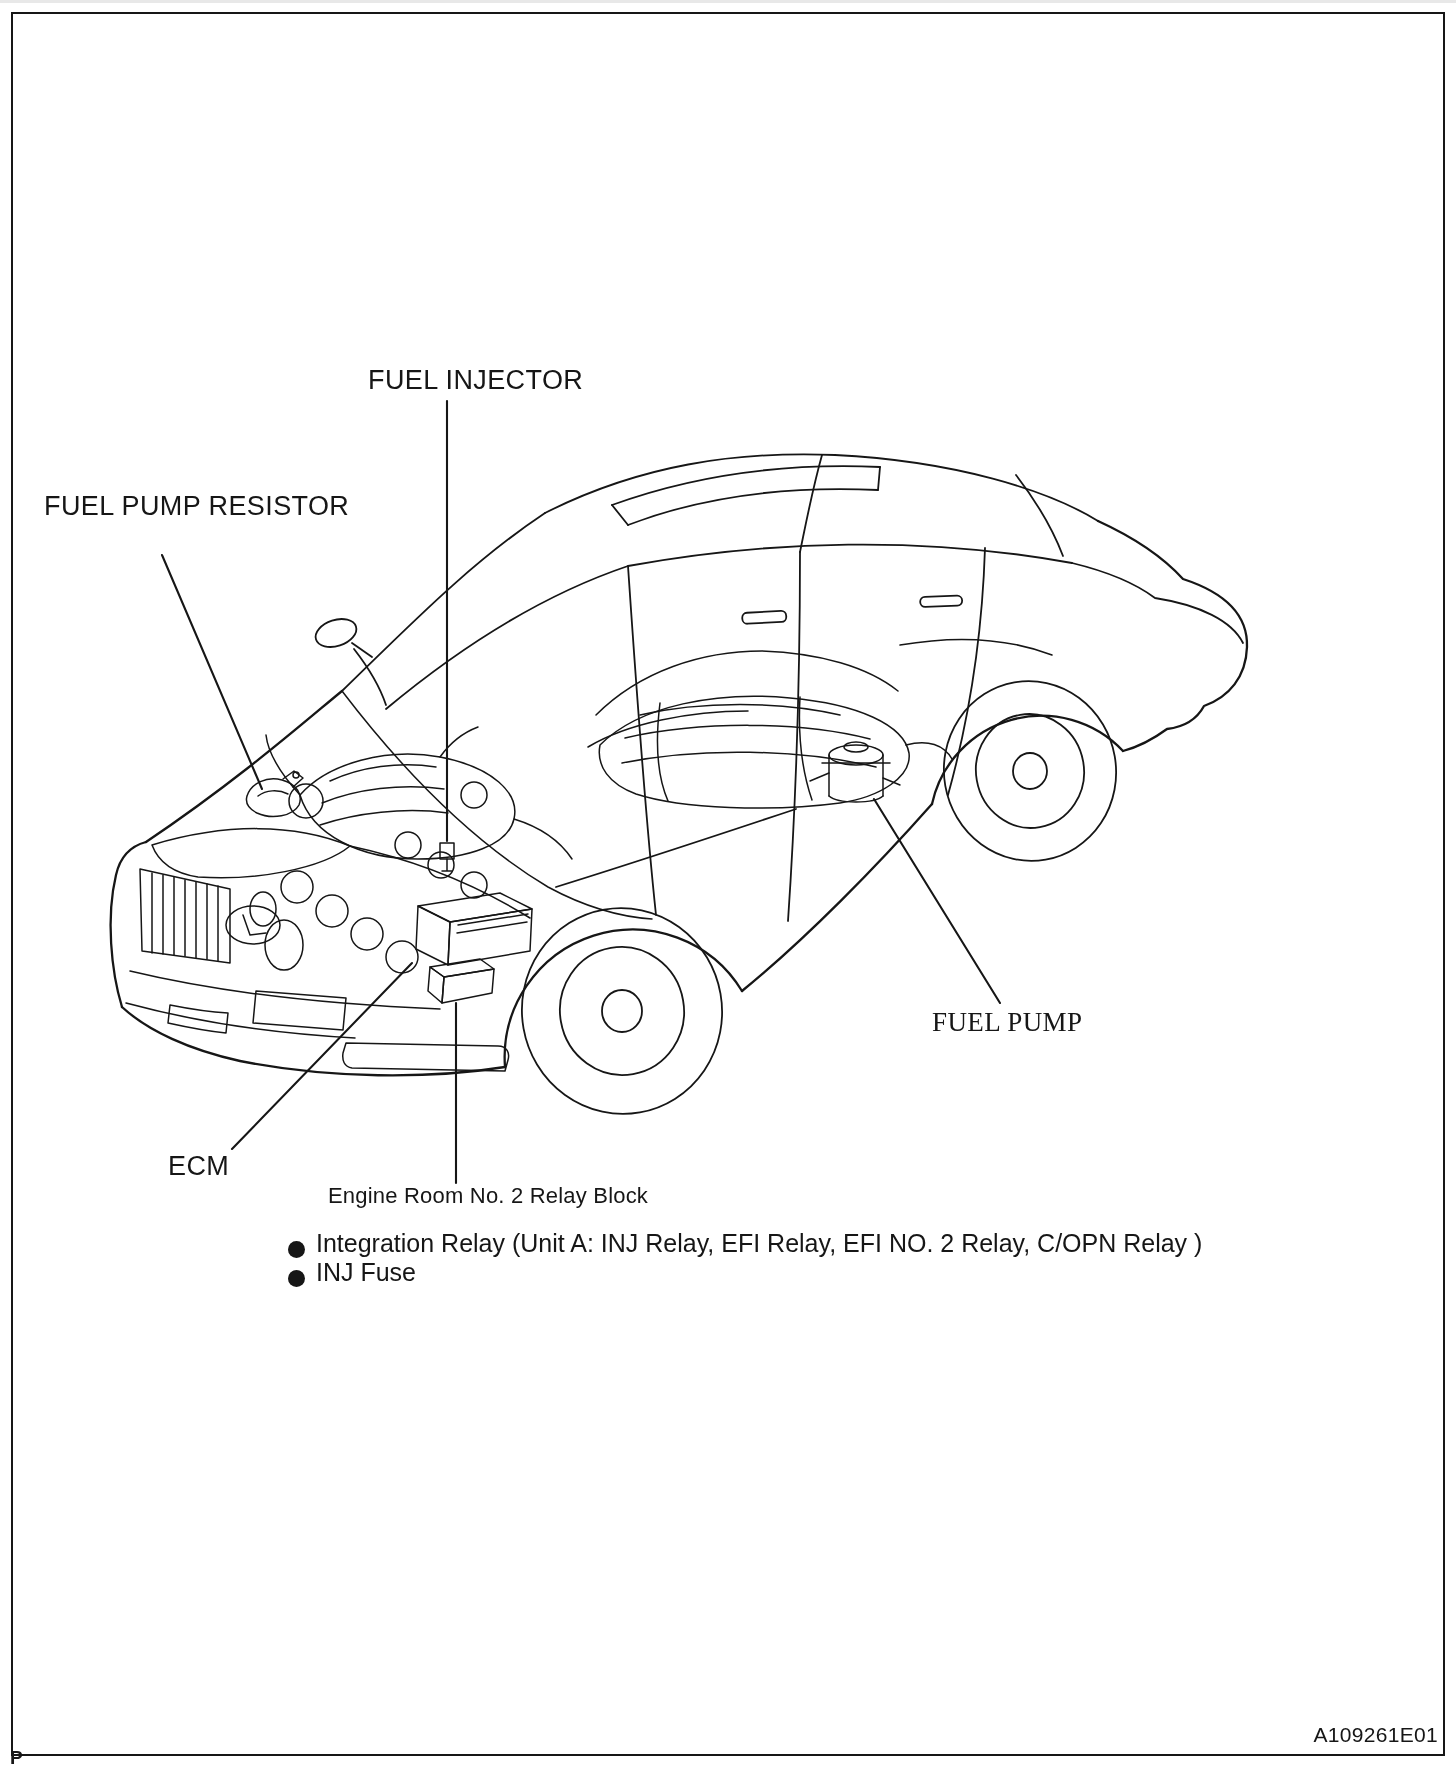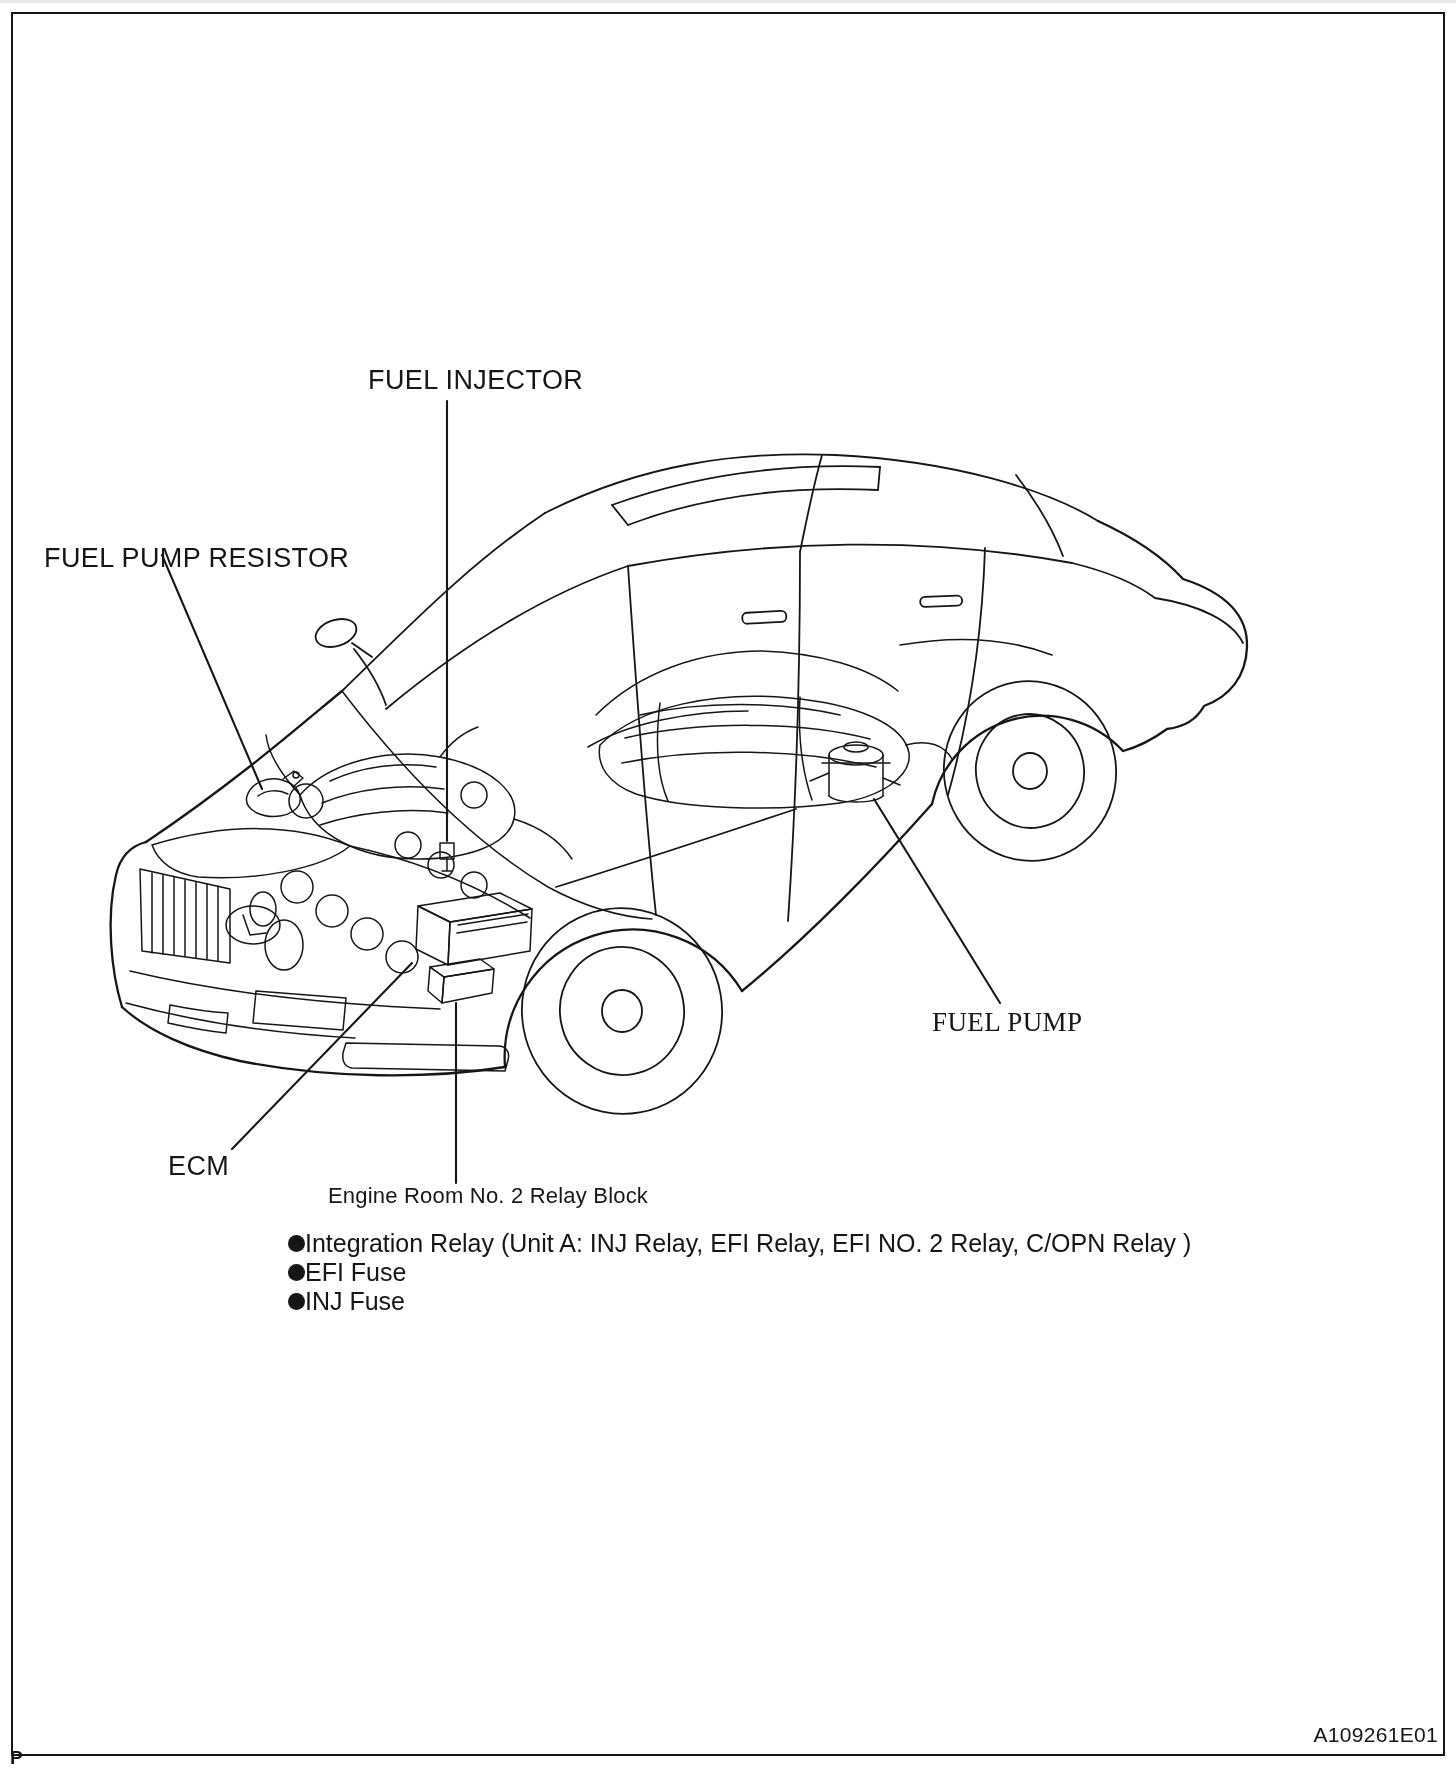--- a/index.html
+++ b/index.html
@@ -19,21 +19,21 @@
   }
   .diagram .body-line path { stroke-width:2.3; }
   .diagram .leaders path { stroke-width:2.1; }
   .diagram .fine path, .diagram .fine circle, .diagram .fine ellipse, .diagram .fine rect { stroke-width:1.5; }
   .lbl {
     position:absolute; white-space:nowrap; font-size:27px; letter-spacing:0.4px;
   }
   .lbl.mixed { font-size:22px; letter-spacing:0.2px; }
   .legend { position:absolute; left:288px; top:1226px; }
   .legend-item {
-    display:flex; align-items:center; 
+    display:flex; align-items:flex-end; gap:11px;
     font-size:25px; line-height:29px; height:29px; white-space:nowrap;
   }
   .bullet {
     width:17px; height:17px; border-radius:50%;
     background:var(--line,#111); flex:none;
   }
   .figure-id { position:absolute; right:18px; top:1720px; font-size:21px; letter-spacing:0.3px; }
   .page-marker { position:absolute; left:10px; top:1744px; font-size:19px; font-weight:bold; }
 </style>
 </head>
@@ -175,39 +175,35 @@
       <path d="M 447 398 L 447 838"></path>
       <path d="M 162 552 L 262 786"></path>
       <path d="M 1000 1000 L 874 796"></path>
       <path d="M 232 1146 L 412 960"></path>
       <path d="M 456 1180 L 456 1000"></path>
     </g>
   </svg>
 
   <div class="lbl" style="left:368px; top:362px;">FUEL INJECTOR</div>
 
-  <div class="lbl" style="left:44px; top:540px;">FUEL PUMP RESISTOR</div>
+  <div class="lbl" style="left:44px; top:488px;">FUEL PUMP RESISTOR</div>
 
   <div class="lbl" style="left:932px; top:1004px;font-family:Liberation Serif, serif;">FUEL PUMP</div>
 
   <div class="lbl" style="left:168px; top:1148px;">ECM</div>
 
   <div class="lbl mixed" style="left:328px; top:1180px;">Engine Room No. 2 Relay Block</div>
 
   <div class="legend">
     <div class="legend-item">
       <span class="bullet"></span>
       <span>Integration Relay (Unit A: INJ Relay, EFI Relay, EFI NO. 2 Relay, C/OPN Relay )</span>
     </div>
     <div class="legend-item">
       <span class="bullet"></span>
-      <span>EFI Fuse</span>
-    </div>
-    <div class="legend-item">
-      <span class="bullet"></span>
       <span>INJ Fuse</span>
     </div>
   </div>
 
   <div class="figure-id">A109261E01</div>
   <div class="page-marker">P</div>
 
 </div>
 
 </body></html>

